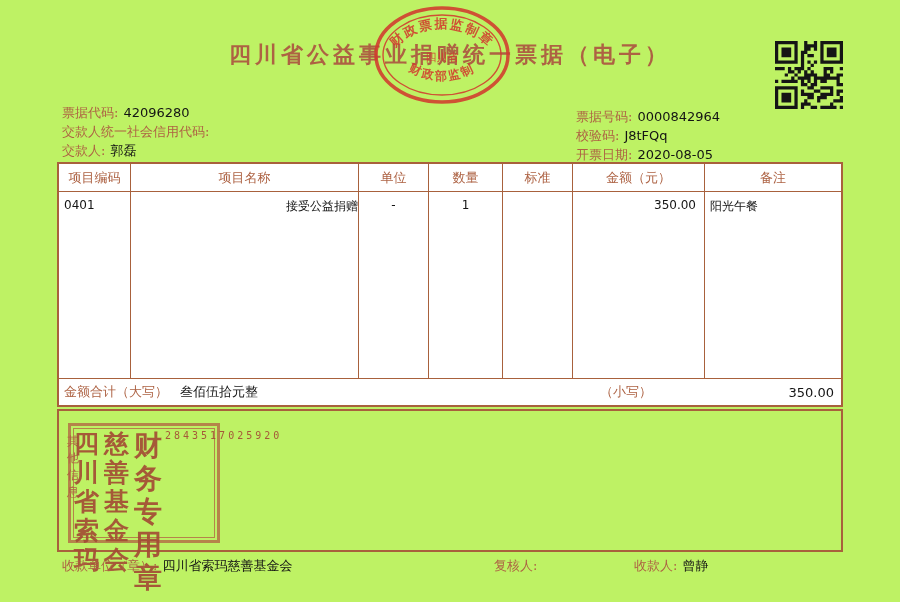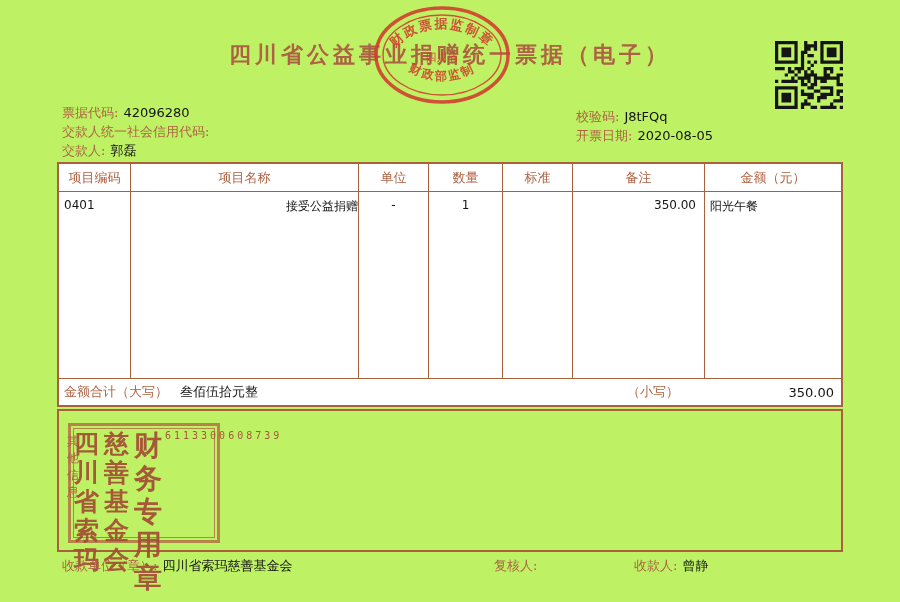--- a/index.html
+++ b/index.html
@@ -31,21 +31,21 @@
   .thead{border-bottom:1px solid var(--border);}
   .tbody .cell{height:186px;padding-top:6px;font-size:12px;color:var(--text);}
   .al{text-align:left;padding-left:5px;}
   .al2{text-align:right;padding-left:9px;}
   .ac{text-align:center;}
   .ar{text-align:right;padding-right:8px;}
   .total{position:relative;display:flex;align-items:center;height:26px;
          border-top:1px solid var(--border);font-size:13px;}
   .t-lbl{color:var(--label);font-family:"DejaVu Serif",serif;margin-left:5px;}
   .t-upper{color:var(--text);margin-left:12px;}
-  .t-small{position:absolute;left:568px;color:var(--label);font-family:Liberation Sans, sans-serif;}
+  .t-small{position:absolute;left:541px;color:var(--label);font-family:Liberation Sans, sans-serif;}
   .t-lower{margin-left:auto;padding-right:7px;color:var(--text);}
   
   .obox{position:absolute;left:57px;top:409px;width:786px;height:143px;
         border:2px solid var(--border);box-sizing:border-box;}
   .vert{position:absolute;left:5px;top:14px;writing-mode:vertical-rl;
         font-size:12px;letter-spacing:17px;color:var(--label);
         font-family:"DejaVu Serif",serif;}
   .sq-stamp{position:absolute;left:9px;top:12px;width:152px;height:120px;
             border:3px solid rgba(177,95,66,.75);padding:2px;box-sizing:border-box;}
   .sq-inner{border:1px solid rgba(177,95,66,.75);width:100%;height:100%;
@@ -96,36 +96,39 @@
     <div>
       <span class="lbl">交款人统一社会信用代码:</span><span class="val"></span>
     </div>
     <div>
       <span class="lbl">交款人:</span><span class="val">郭磊</span>
     </div>
   </div>
 
   <div class="hdr hdr-right">
     <div>
+      <span class="lbl">票据号码:</span><span class="val">0000842964</span>
+    </div>
+    <div>
       <span class="lbl">校验码:</span><span class="val">J8tFQq</span>
     </div>
     <div>
       <span class="lbl">开票日期:</span><span class="val">2020-08-05</span>
     </div>
   </div>
 
   <div class="rtable">
     <div class="trow thead">
       <div class="cell">项目编码</div>
       <div class="cell">项目名称</div>
       <div class="cell">单位</div>
       <div class="cell">数量</div>
       <div class="cell">标准</div>
+      <div class="cell">金额（元）</div>
       <div class="cell">备注</div>
-      <div class="cell">金额（元）</div>
     </div>
     <div class="trow tbody">
       <div class="cell al">0401</div>
       <div class="cell al2">接受公益捐赠</div>
       <div class="cell ac">-</div>
       <div class="cell ac">1</div>
       <div class="cell ac"></div>
       <div class="cell ar">350.00</div>
       <div class="cell al">阳光午餐</div>
     </div>
@@ -137,21 +140,21 @@
     </div>
   </div>
 
   <div class="obox">
     <div class="vert">其他信息</div>
     <div class="sq-stamp">
       <div class="sq-inner">
         <div class="sq-l1">四川省索玛</div>
         <div class="sq-l2">慈善基金会</div>
         <div class="sq-l3">财务专用章</div>
-        <div class="sq-num">6113300608739</div>
+        <div class="sq-num">2843517025920</div>
       </div>
     </div>
   </div>
 
   <div class="footer">
     <div class="fgrp f1">
       <span class="lbl">收款单位（章）:</span><span class="val">四川省索玛慈善基金会</span>
     </div>
     <div class="fgrp f2">
       <span class="lbl">复核人:</span><span class="val"></span>

